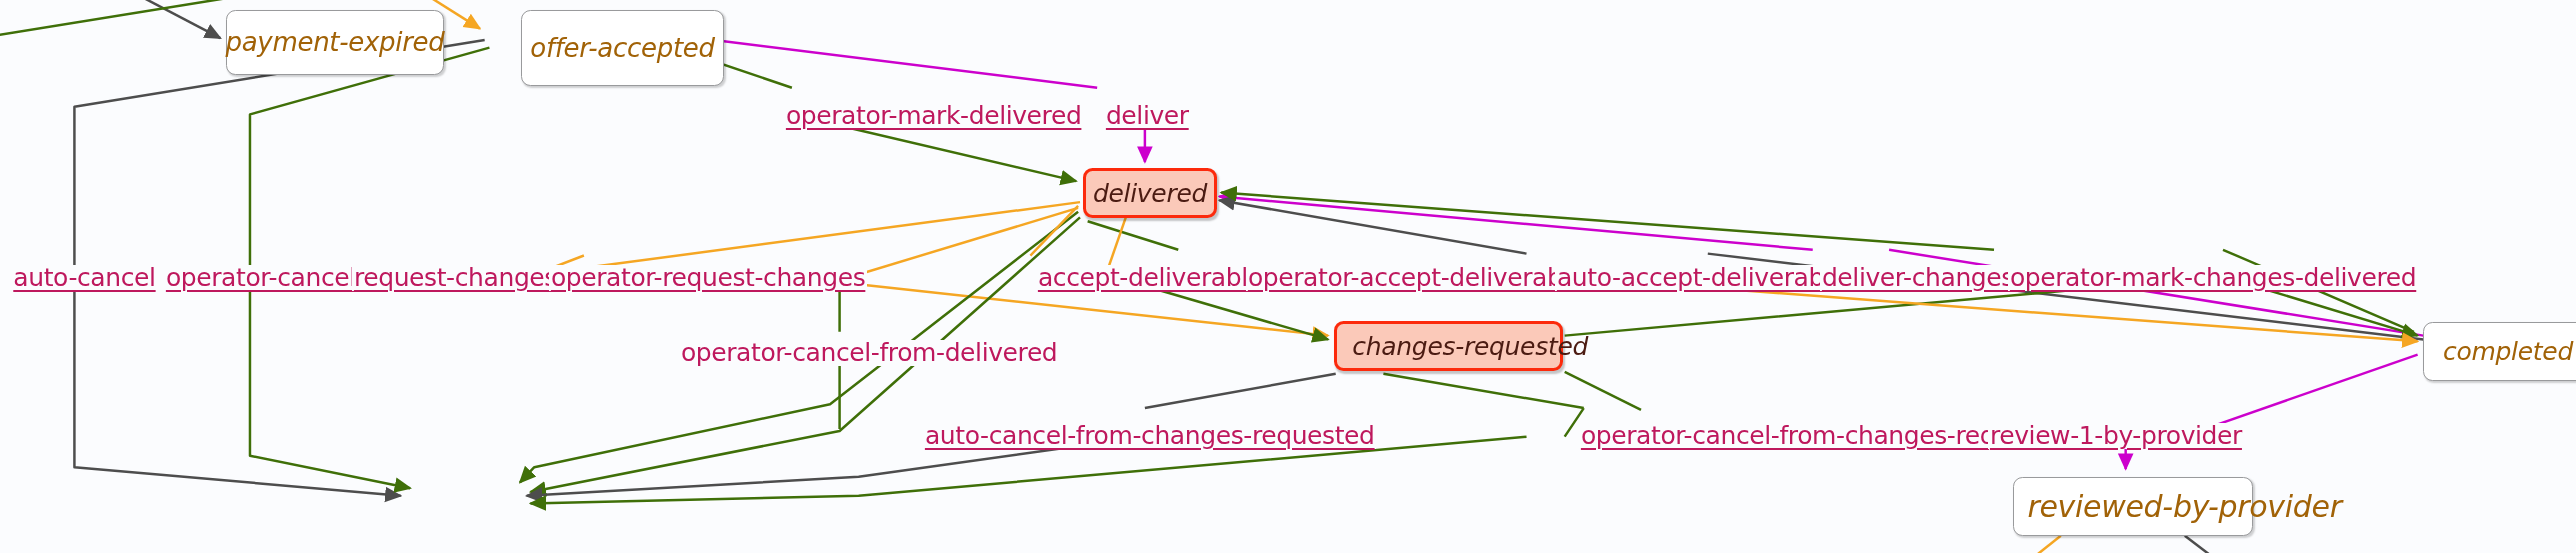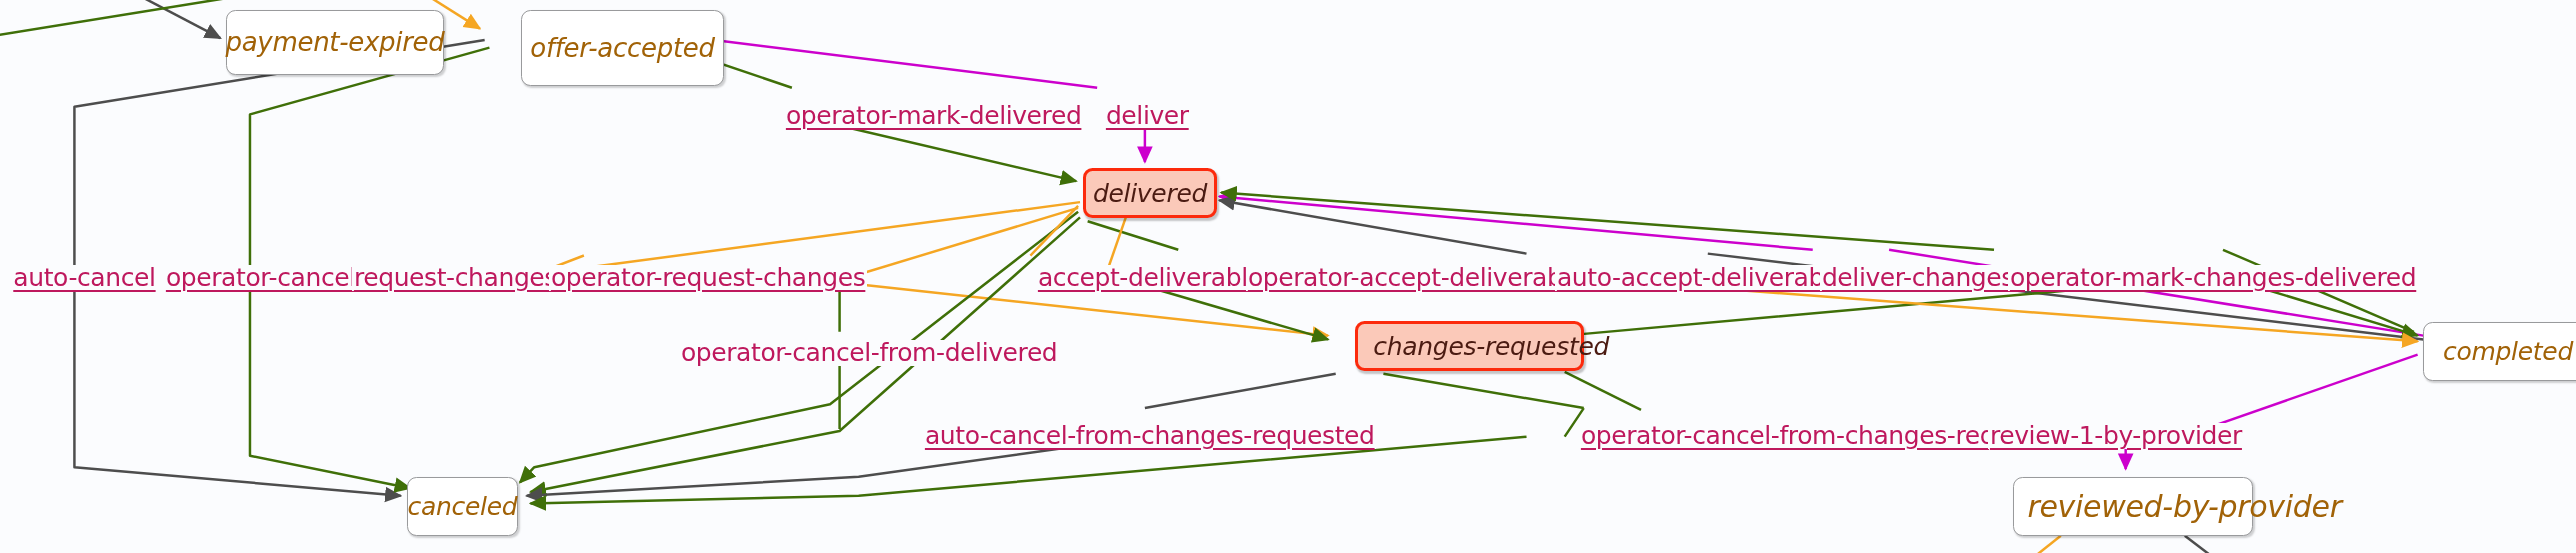--- a/index.html
+++ b/index.html
@@ -145,27 +145,24 @@
   </div>
 
   <div class="node" style="left:485px; top:9.5px; width:203px; height:76px;margin-left:36px;">
     <span class="node-inner">offer-accepted</span>
   </div>
 
   <div class="node highlight" style="left:1083px; top:168px; width:134px; height:50px; font-size:25px;justify-content:center;">
     <span class="node-inner">delivered</span>
   </div>
 
-  <div class="node highlight" style="left:1334px; top:321px; width:229px; height:50px; font-size:25px; justify-content:flex-start; padding-left:15.3px;margin-left:21px;">
+  <div class="node highlight" style="left:1334px; top:321px; width:229px; height:50px; font-size:25px; justify-content:flex-start; padding-left:15.3px;">
     <span class="node-inner">changes-requested</span>
   </div>
 
-  <div class="node" style="left:407px; top:477px; width:111px; height:59px; font-size:25px;">
-    <span class="node-inner">canceled</span>
-  </div>
 
   <div class="node" style="left:2423px; top:322px; width:170px; height:59px; font-size:25px;">
     <span class="node-inner">completed</span>
   </div>
 
   <div class="node" style="left:2013px; top:477px; width:240px; height:59px; font-size:30px; justify-content:flex-start; padding-left:13.4px;">
     <span class="node-inner">reviewed-by-provider</span>
   </div>
 
   <div class="edge-label underlined" style="left:784px; top:103px;">operator-mark-delivered</div>

